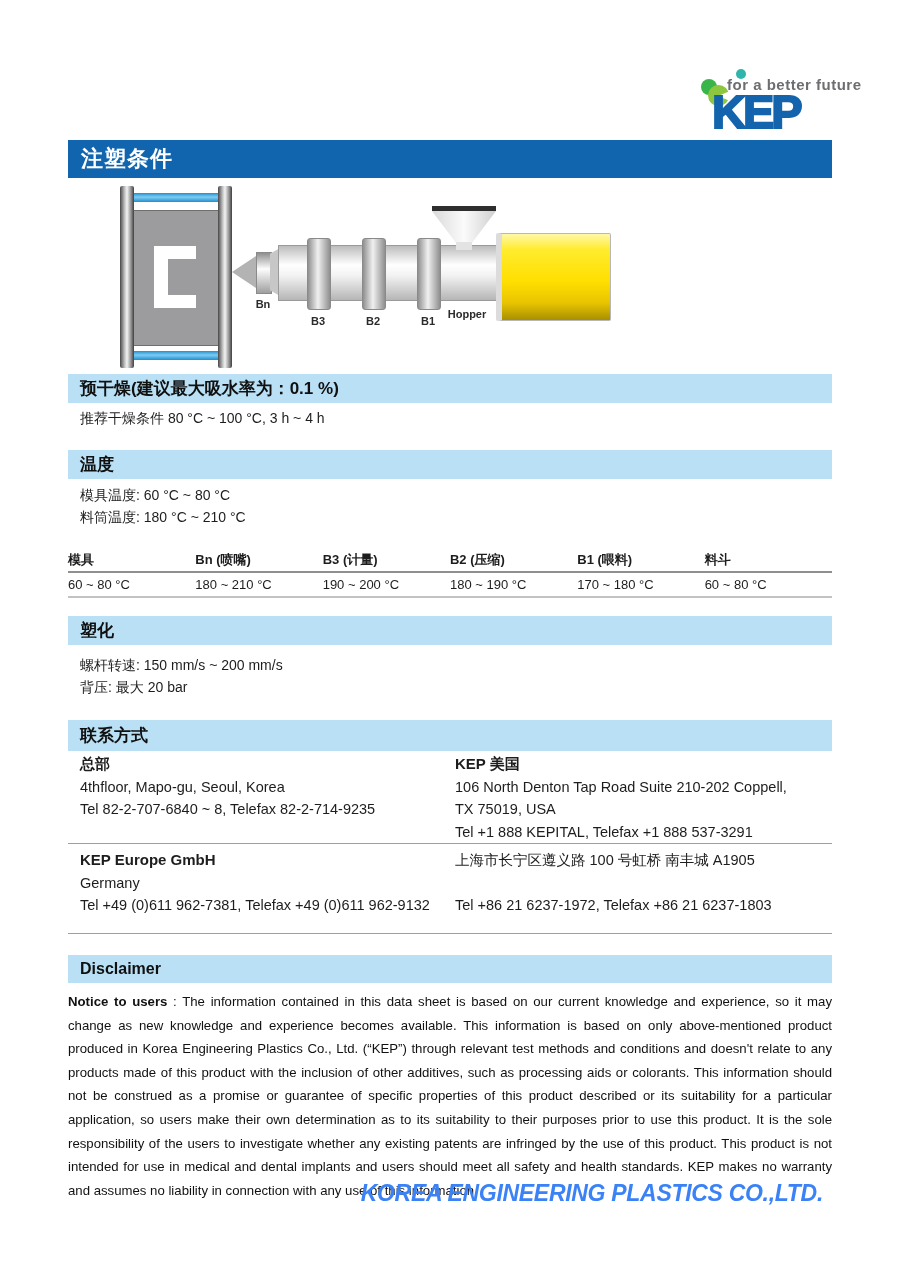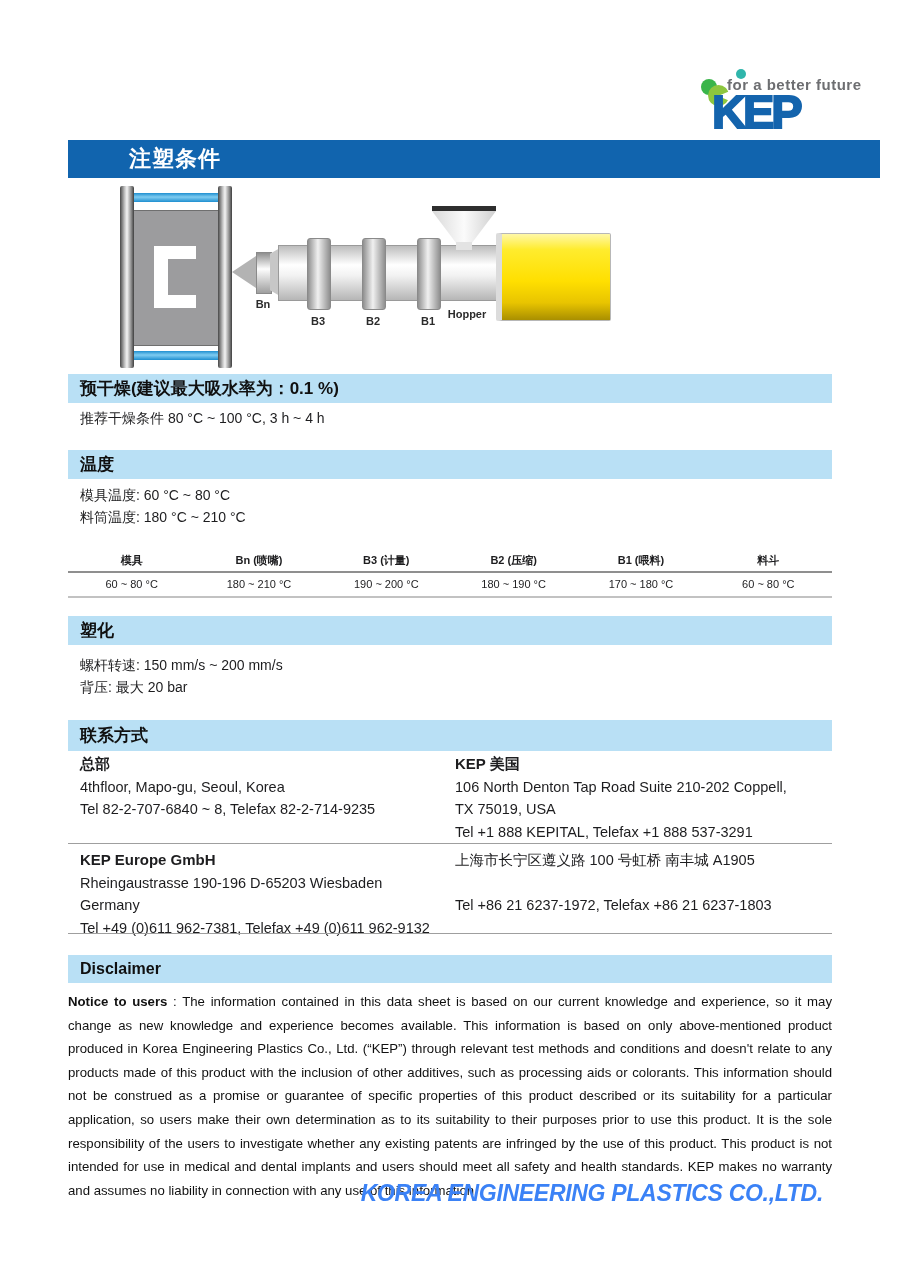--- a/index.html
+++ b/index.html
@@ -15,21 +15,21 @@
     letter-spacing:-3px;-webkit-text-stroke:2px #1464ad;line-height:1;}
   .dot{border-radius:50%;}
   .dot-green{left:701px;top:79px;width:16px;height:16px;background:#3ab54a;}
   .dot-teal{left:736px;top:69px;width:10px;height:10px;background:#2fb5ab;}
   .dot-lime{left:708px;top:85px;width:21px;height:21px;background:#8dc63f;}
   .dot-notch{left:718px;top:91px;width:12px;height:10px;background:#ffffff;
     clip-path:polygon(100% 0,0 50%,100% 100%);}
 
   
   .header-bar{left:68px;top:140px;width:764px;height:38px;background:#1164ae;
-    display:flex;align-items:center;padding-left:48px;}
+    display:flex;align-items:center;}
   .header-bar span{color:#ffffff;font-weight:bold;font-size:22px;padding-left:13px;letter-spacing:1px;}
 
   
   .diagram{left:110px;top:186px;width:585px;height:190px;}
   .diagram *{position:absolute;}
   .tie-bar{top:0;width:14px;height:182px;border-radius:2px;
     background:linear-gradient(90deg,#474747,#c9c9c9 35%,#f3f3f3 50%,#8d8d8d 80%,#3e3e3e);}
   .mold{left:22px;top:24px;width:90px;height:134px;background:#9c9c9e;border:1px solid #6f6f6f;}
   .strip{left:24px;width:86px;height:9px;
     background:linear-gradient(180deg,#1f8fd0,#7fccf1 45%,#1f8fd0);}
@@ -55,21 +55,21 @@
   .dlabel{font-size:11px;font-weight:bold;color:#2b2b2b;text-align:center;}
 
   
   .sec-bar{left:68px;width:764px;background:#b9e0f5;display:flex;align-items:center;}
   .sec-bar span{font-weight:bold;font-size:17px;color:#101010;padding-left:12px;}
   .body-line{left:80px;font-size:14px;color:#1d1d1f;}
 
   
   .t-table{left:68px;top:549px;width:764px;}
   .t-row{display:flex;align-items:center;}
-  .t-cell{flex:1;text-align:center;font-size:11px;color:#1d1d1f;}
+  .t-cell{flex:1;text-align:left;font-size:13px;color:#1d1d1f;}
   .t-head .t-cell{font-weight:bold;height:22px;line-height:22px;}
   .t-vals .t-cell{height:23px;line-height:23px;}
   .t-rule1{height:2px;background:#8f8f8f;}
   .t-rule2{height:2px;background:#c2c2c2;}
 
   
   .c-cell{position:absolute;}
   .c-cell .c-name{font-size:15px;font-weight:bold;line-height:22.5px;}
   .c-cell .c-line{font-size:14.5px;line-height:22.5px;min-height:22.5px;}
   .c-rule{left:68px;width:764px;height:1px;background:#9f9f9f;}
@@ -176,21 +176,20 @@
 <div class="c-cell" style="left:455px;top:753px;width:377px">
   <div class="c-name">KEP  美国</div>
   <div class="c-line">106 North Denton Tap Road Suite 210-202 Coppell,</div>
   <div class="c-line">TX 75019, USA</div>
   <div class="c-line">Tel +1 888 KEPITAL, Telefax +1 888 537-3291</div>
 </div>
 <div class="abs c-rule" style="top:843px"></div>
 
 <div class="c-cell" style="left:80px;top:849px;width:368px">
   <div class="c-name">KEP Europe GmbH</div>
-  <div class="c-line">Rheingaustrasse 190-196 D-65203 Wiesbaden</div>
   <div class="c-line">Germany</div>
   <div class="c-line">Tel +49 (0)611 962-7381, Telefax +49 (0)611 962-9132</div>
 </div>
 <div class="c-cell" style="left:455px;top:849px;width:377px">
   <div class="c-line">上海市长宁区遵义路 100 号虹桥  南丰城 A1905</div>
   <div class="c-line"></div>
   <div class="c-line">Tel +86 21 6237-1972, Telefax +86 21 6237-1803</div>
 </div>
 <div class="abs c-rule" style="top:933px"></div>
 

